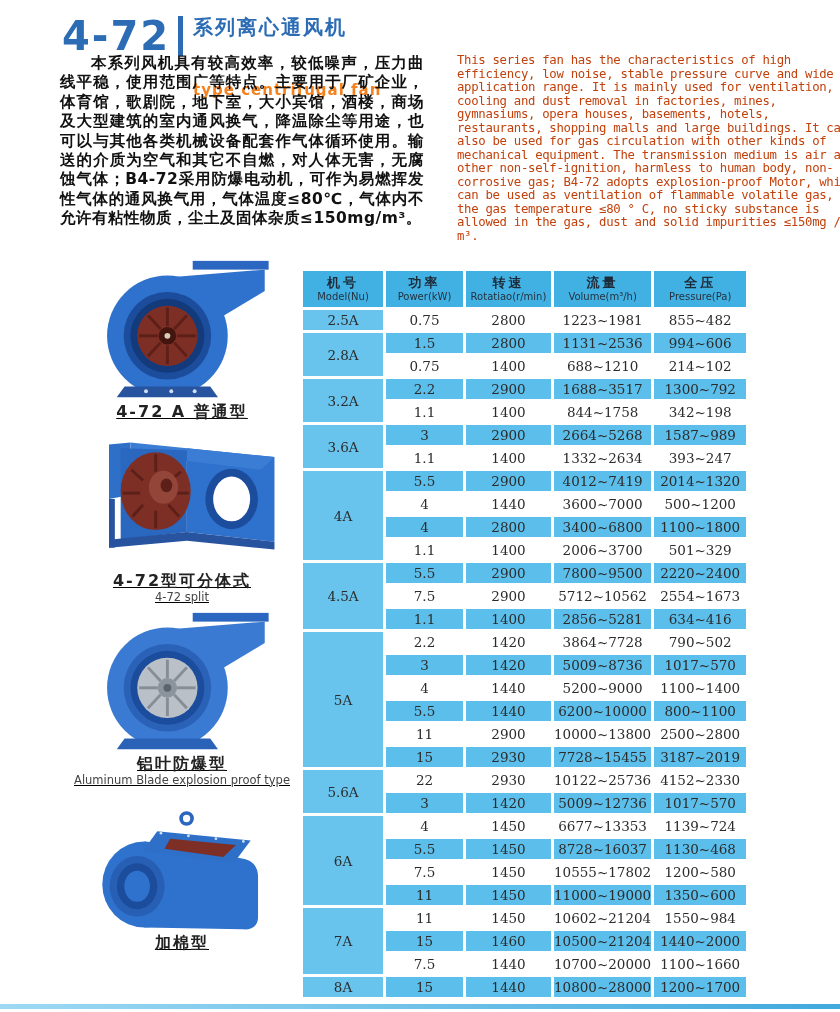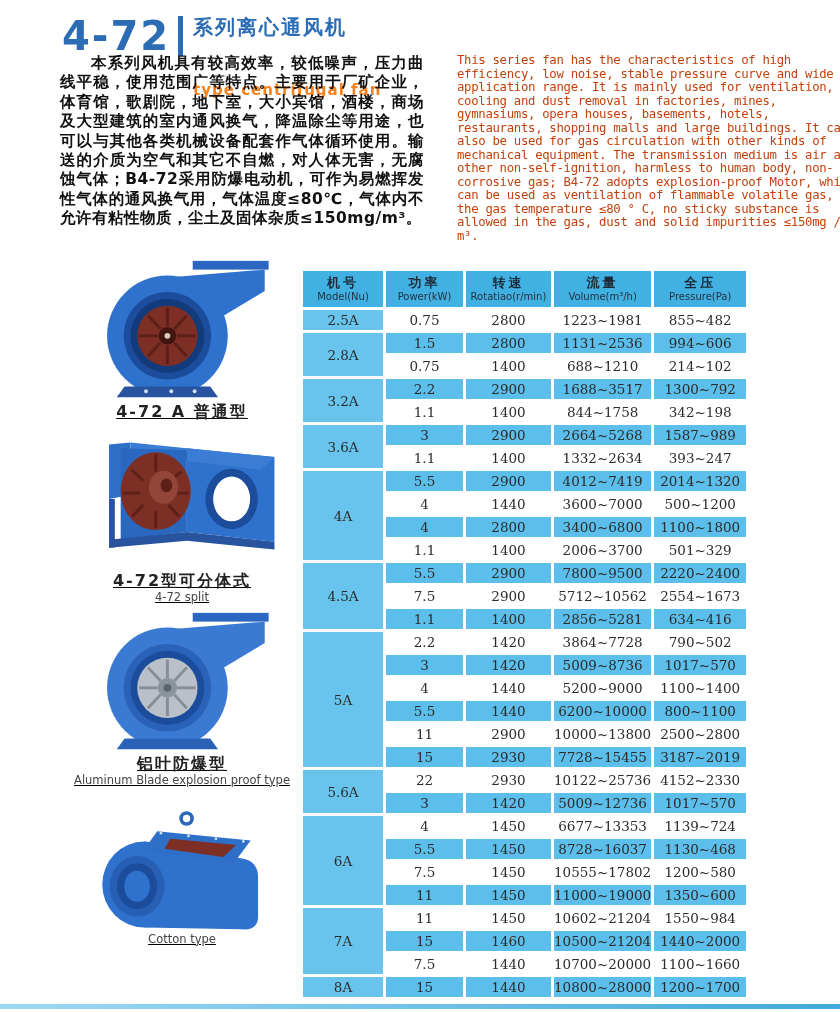--- a/index.html
+++ b/index.html
@@ -164,21 +164,21 @@
         <polygon points="88,44 190,54 172,78 72,66" fill="#2e6fc8"></polygon>
         <polygon points="102,52 174,59 160,72 96,63" fill="#7d2f26"></polygon>
         <circle cx="92" cy="46" r="1.5" fill="#cfe0f2"></circle>
           <circle cx="122" cy="49" r="1.5" fill="#cfe0f2"></circle>
         <circle cx="152" cy="52" r="1.5" fill="#cfe0f2"></circle>
           <circle cx="182" cy="55" r="1.5" fill="#cfe0f2"></circle>
         <ellipse cx="66" cy="104" rx="30" ry="33" fill="#275fb4"></ellipse>
         <ellipse cx="66" cy="104" rx="22" ry="25" fill="#1c4c9c"></ellipse>
         <ellipse cx="66" cy="104" rx="14" ry="17" fill="#2f72cd"></ellipse>
       </svg>
-      <div class="p-en">Cotton type</div>
+      <div class="p-cn">加棉型</div>
     </div>
 
   </div>
 
   <table class="spec-table">
     <colgroup>
         <col class="c0">
         <col class="c1">
         <col class="c2">
         <col class="c3">

